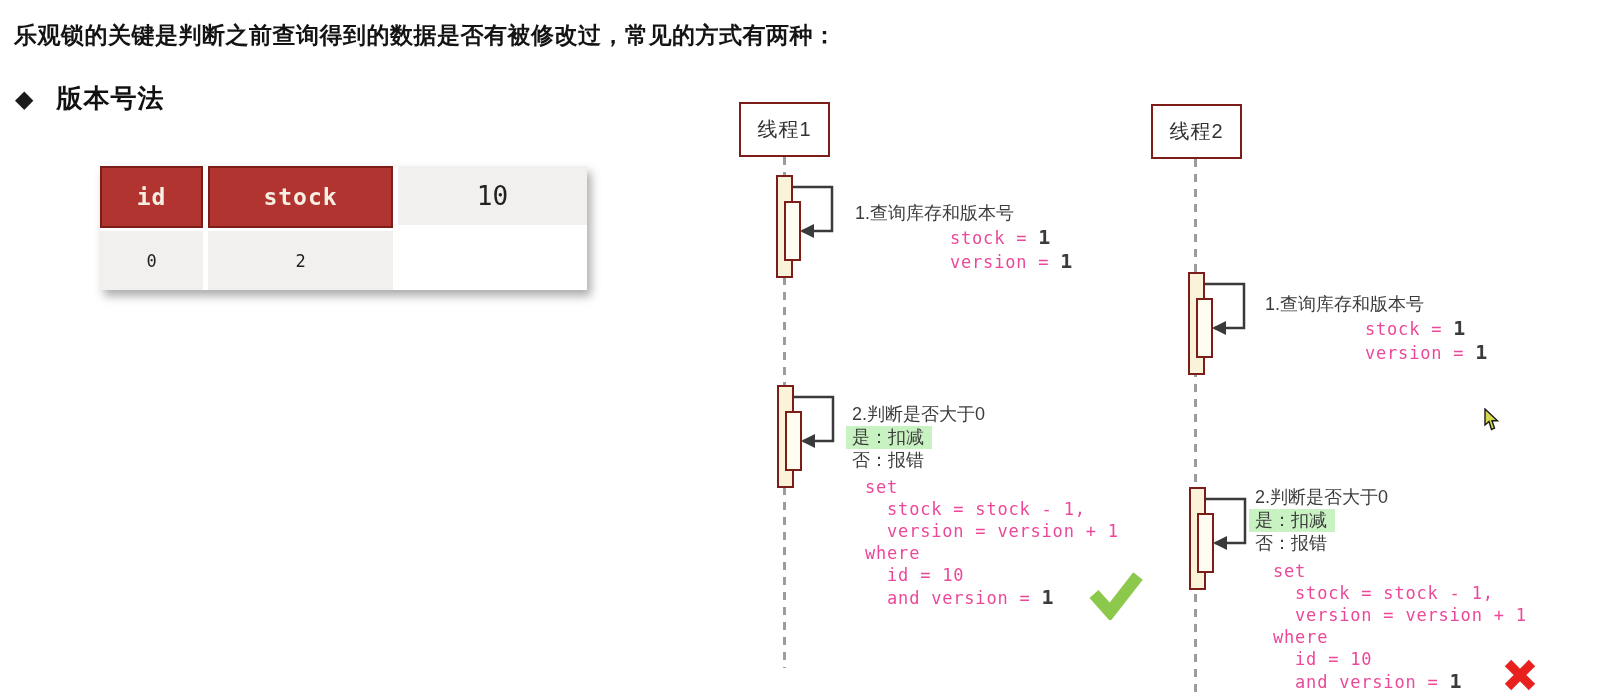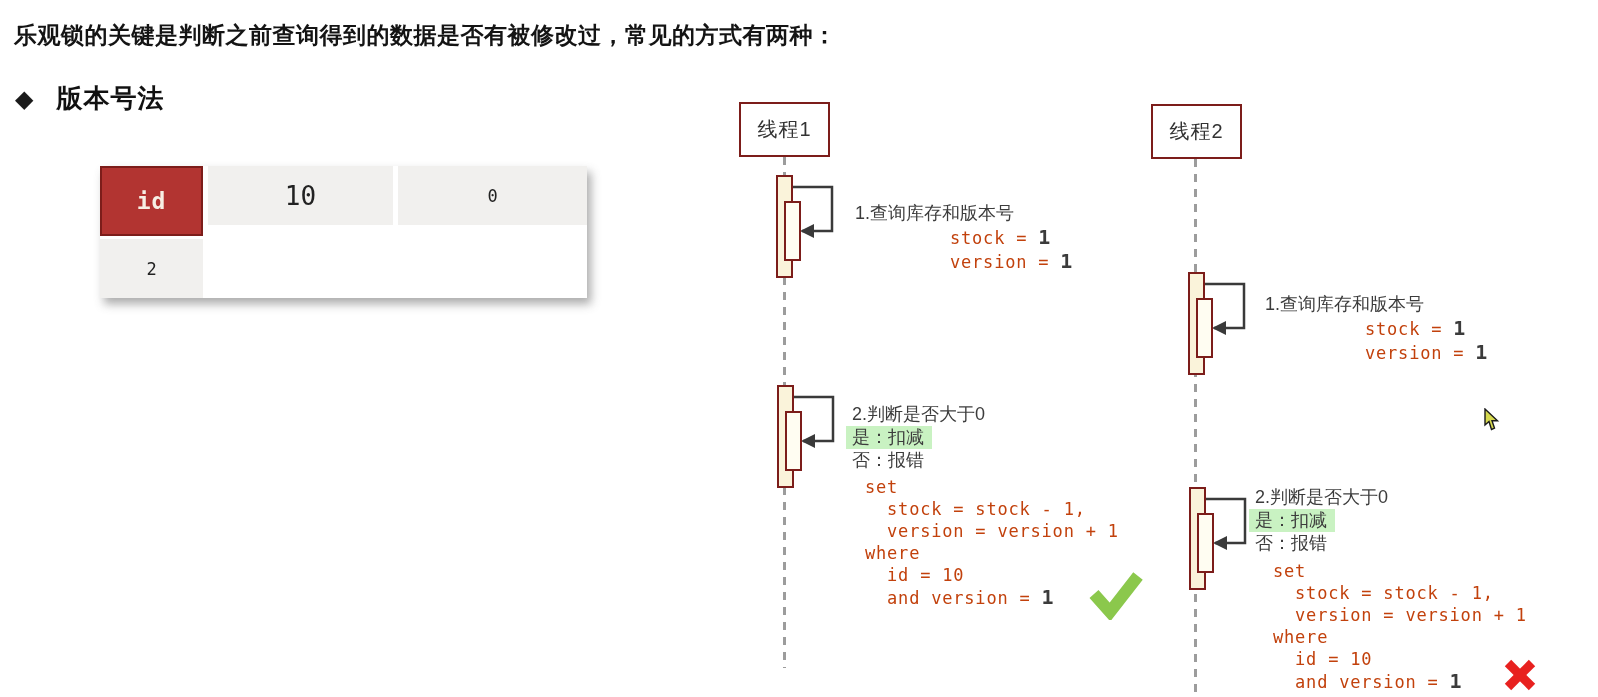--- a/index.html
+++ b/index.html
@@ -22,21 +22,21 @@
   .section-label { font-size:26px; font-weight:700; color:#111; letter-spacing:1px; }
 
   
   .dbtable {
     position:absolute; left:100px; top:166px;
     display:grid; grid-template-columns:103px 185px 189px;
     column-gap:5px; row-gap:3px; background:#fff;
     box-shadow:4px 6px 9px rgba(70,70,70,0.45);
   }
   .th {
-    height:70px; background:#b23431; border:2px solid #7c1d1a; box-sizing:border-box;
+    height:62px; background:#b23431; border:2px solid #7c1d1a; box-sizing:border-box;
     color:#f7efe4; font-family:"DejaVu Sans Mono", monospace; font-weight:700;
     font-size:23px; letter-spacing:1px;
     display:flex; align-items:center; justify-content:center;
   }
   .td {
     height:59px; background:#f1f0ee; color:#222;
     font-family:"DejaVu Sans Mono", monospace; font-size:17px;
     display:flex; align-items:center; justify-content:center;text-align:center;
   }
   .td-big { font-size:26px; }
@@ -61,21 +61,21 @@
     background:#faf3da; border:2px solid #7c1d1a;
   }
   .bar-inner {
     position:absolute; left:8px; top:26px; width:17px; height:60px; box-sizing:border-box;
     background:#fffdf2; border:2px solid #7c1d1a;
   }
 
   
   .note { position:absolute; z-index:4; }
   .cn-line { font-size:18px; color:#3c3c3c; line-height:23px; white-space:nowrap; }
-  .mono { font-family:"DejaVu Sans Mono", monospace; font-size:17px; color:#c2410c; letter-spacing:0.8px; }
+  .mono { font-family:"DejaVu Sans Mono", monospace; font-size:17px; color:#ec4899; letter-spacing:0.8px; }
   .val  { font-family:"DejaVu Sans Mono", monospace; font-size:20px; font-weight:700; color:#3b3b3b; letter-spacing:0; }
   .result-block { margin-top:1px; }
   .result-line { line-height:22px; white-space:pre; }
   .hl { background:#c9f2c2; padding:1px 8px 2px 6px; margin-left:-6px; }
   .sql-block { margin-top:4px; margin-left:13px; }
   .sql-block-2 { margin-top:5px; margin-left:18px; }
   .sql-line { line-height:22px; white-space:pre; }
 
   .overlay-icon { position:absolute; z-index:5; }
 </style>
@@ -84,20 +84,21 @@
 
 <div class="page-title">乐观锁的关键是判断之前查询得到的数据是否有被修改过，常见的方式有两种：</div>
 
 <div class="section-header">
   <span class="diamond">◆</span>
   <span class="section-label">版本号法</span>
 </div>
 
 <div class="dbtable">
   <div class="th">id</div>
+  <div class="th">stock</div>
   <div class="td td-big">10</div>
   <div class="td">0</div>
   <div class="td">2</div>
 </div>
 
 <div class="thread-box" style="left:739px;top:102px;">
   <span>线程1</span>
 </div>
 <div class="lifeline" style="left:783px;top:157px;height:511px;"></div>
 

